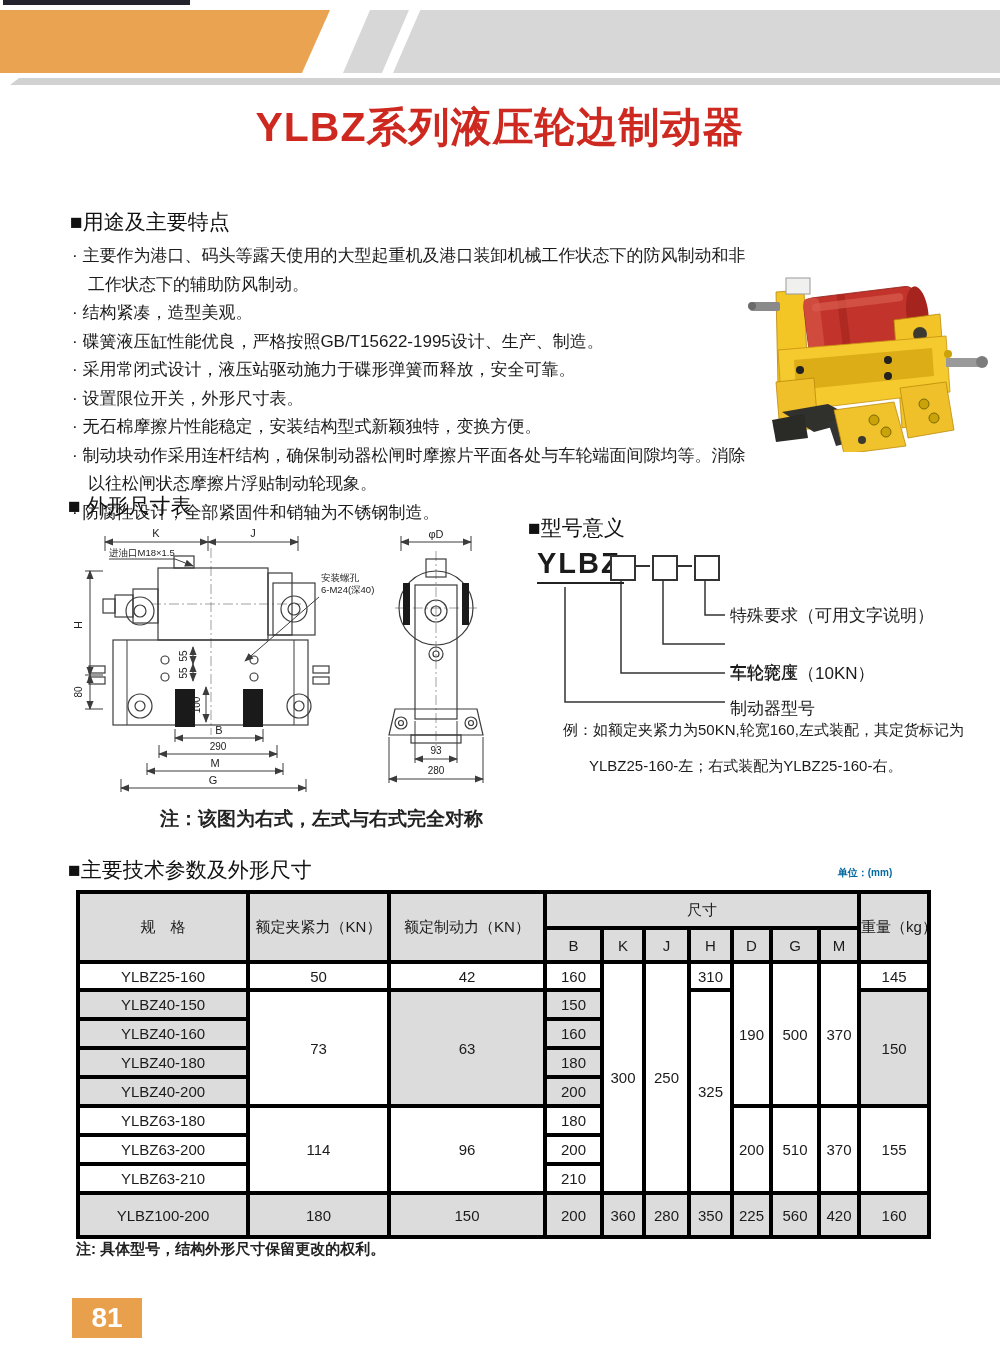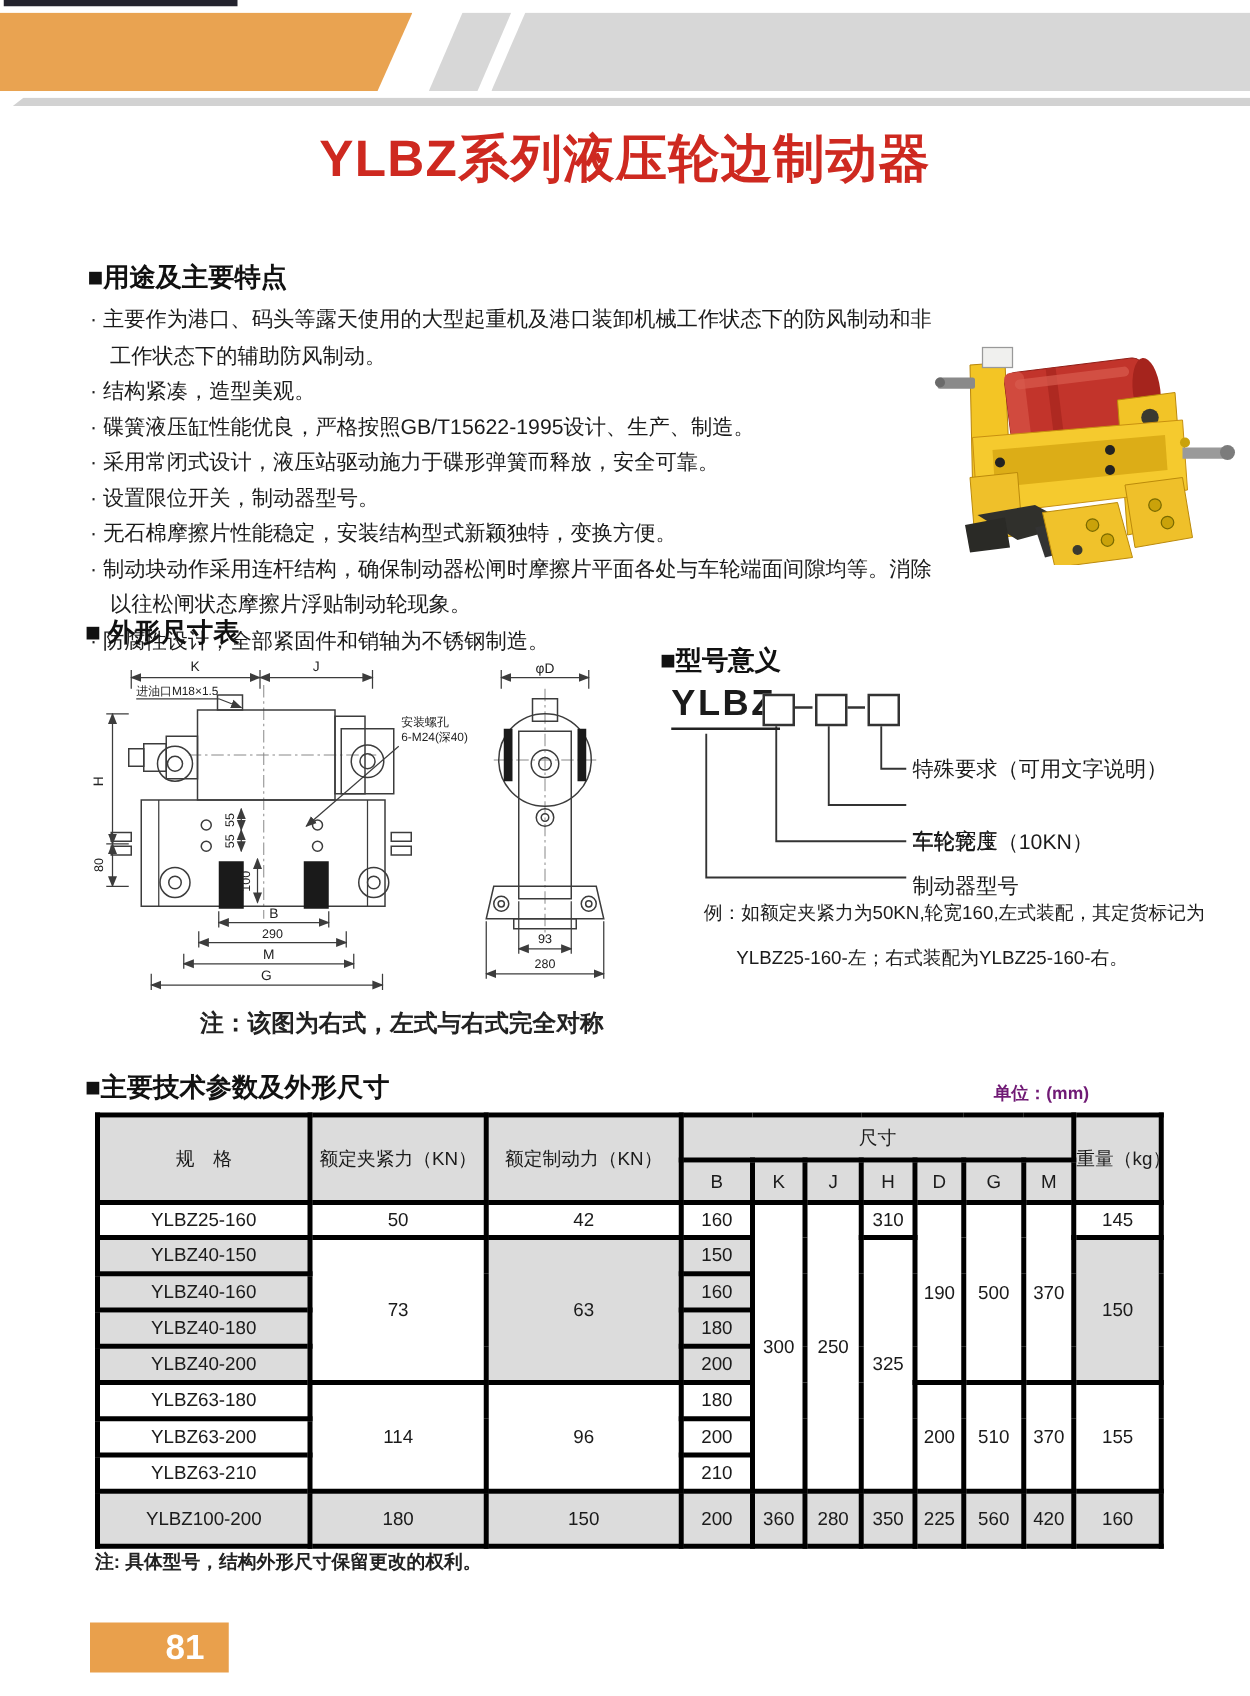--- a/index.html
+++ b/index.html
@@ -16,21 +16,21 @@
   .band-gray-lg{left:393px;top:10px;width:607px;height:63px;background:#d7d7d7;
                clip-path:polygon(4.5% 0,100% 0,100% 100%,0 100%);}
   .band-bar{left:10px;top:78px;width:990px;height:7px;background:#d2d2d2;
                clip-path:polygon(9px 0,100% 0,100% 100%,0 100%);}
   .banner-tab-label{left:74px;top:20px;font-size:37px;font-weight:bold;color:#1d1d1d;letter-spacing:3px;}
 
   .doc-title{left:0;top:100px;width:1000px;text-align:center;font-size:41px;font-weight:bold;
              color:#ce2920;letter-spacing:1px;}
 
   
-  .h2{font-size:21px;font-weight:bold;color:#111;}
+  .h2{font-size:21px;font-weight:normal;color:#111;}
 
   
   .features{left:72px;top:242px;width:676px;}
   .features ul{list-style:none;margin:0;padding:0;}
   .features li{font-size:17px;line-height:28.5px;padding-left:16px;text-indent:-16px;color:#1b1b1b;}
 
   
   .photo{left:742px;top:262px;}
 
   
@@ -47,31 +47,31 @@
   .model-head{left:528px;top:514px;}
   .model{left:525px;top:545px;width:470px;height:235px;}
   .model-prefix{position:absolute;left:12px;top:2px;font-size:29px;font-weight:bold;letter-spacing:2px;
                 border-bottom:2px solid #222;padding:0 3px 2px 0;color:#1b1b1b;}
   .mbox{position:absolute;top:10px;width:22px;height:22px;border:2px solid #333;background:#fff;}
   .mlabel{position:absolute;left:205px;font-size:17px;color:#1b1b1b;white-space:nowrap;}
   .mexample{position:absolute;font-size:15px;color:#1b1b1b;white-space:nowrap;}
 
   
   .spec-head{left:68px;top:856px;}
-  .unit{left:795px;top:866px;width:140px;text-align:left;font-size:14px;font-weight:bold;color:#701a75;}
+  .unit{left:795px;top:866px;width:140px;text-align:center;font-size:10px;font-weight:bold;color:#0369a1;}
   .spec-table{left:76px;top:890px;}
   table.t{border-collapse:collapse;table-layout:fixed;width:852px;}
   table.t td{border:4px solid #000000;text-align:center;vertical-align:middle;
              font-size:15px;color:#1b1b1b;padding:0;overflow:hidden;white-space:nowrap;}
   td.gray{background:#dcdcdc;}
   .spec-note{left:76px;top:1240px;font-size:15px;font-weight:bold;color:#222;}
 
   
   .page-num{left:72px;top:1298px;width:70px;height:40px;background:#e9a04c;color:#fff;
-            font-size:28px;font-weight:bold;text-align:center;line-height:40px;padding-left:41px;}
+            font-size:28px;font-weight:bold;text-align:center;line-height:40px;}
 </style>
 </head>
 <body>
 
 <div class="page">
 
   <div class="abs top-sliver"></div>
   <div class="abs band-orange"></div>
   <div class="abs band-gray-sm"></div>
   <div class="abs band-gray-lg"></div>
@@ -79,21 +79,21 @@
 
   <div class="abs doc-title">YLBZ系列液压轮边制动器</div>
 
   <div class="abs h2" style="left:70px;top:208px;">■用途及主要特点</div>
   <div class="abs features">
     <ul>
       <li><span>· </span><span>主要作为港口、码头等露天使用的大型起重机及港口装卸机械工作状态下的防风制动和非工作状态下的辅助防风制动。</span></li>
       <li><span>· </span><span>结构紧凑，造型美观。</span></li>
       <li><span>· </span><span>碟簧液压缸性能优良，严格按照GB/T15622-1995设计、生产、制造。</span></li>
       <li><span>· </span><span>采用常闭式设计，液压站驱动施力于碟形弹簧而释放，安全可靠。</span></li>
-      <li><span>· </span><span>设置限位开关，制动器型号。</span></li>
+      <li><span>· </span><span>设置限位开关，外形尺寸表。</span></li>
       <li><span>· </span><span>无石棉摩擦片性能稳定，安装结构型式新颖独特，变换方便。</span></li>
       <li><span>· </span><span>制动块动作采用连杆结构，确保制动器松闸时摩擦片平面各处与车轮端面间隙均等。消除以往松闸状态摩擦片浮贴制动轮现象。</span></li>
       <li><span>· </span><span>防腐性设计，全部紧固件和销轴为不锈钢制造。</span></li>
     </ul>
   </div>
 
   <svg class="abs photo" width="258" height="190" viewBox="0 0 258 190">
     <polygon points="34,30 62,28 66,120 36,124" fill="#f3c525" stroke="#b8860b" stroke-width="0.8"></polygon>
     <rect x="44" y="16" width="24" height="16" fill="#f0f0ee" stroke="#999"></rect>
     <rect x="8" y="40" width="30" height="9" rx="2" fill="#8a8a8a"></rect>

